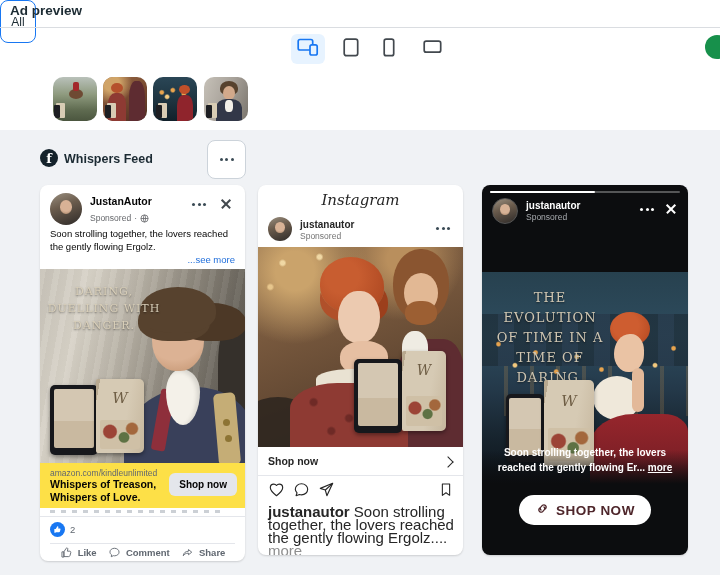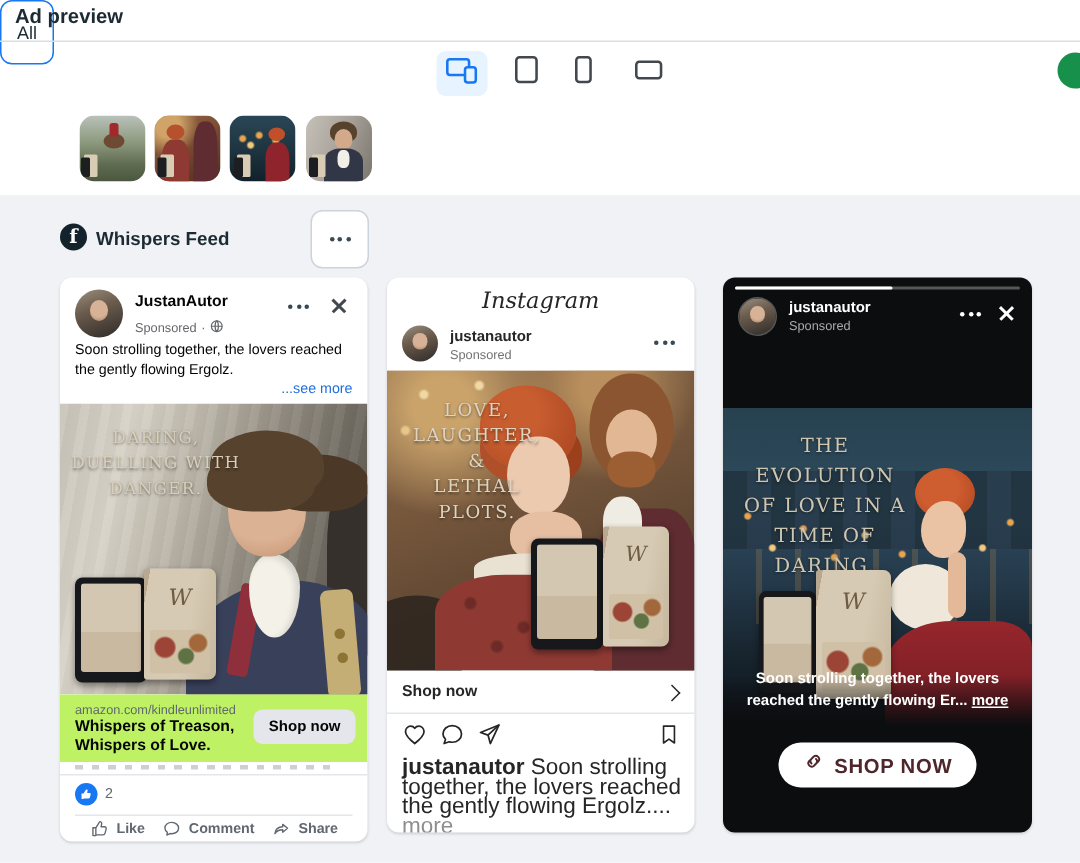--- a/index.html
+++ b/index.html
@@ -196,21 +196,21 @@
         </div>
         <div class="tablet-mock" style="left:10px;top:116px;width:48px;height:70px;">
             <div class="screen"></div>
           </div>
         <div class="book-mock" style="left:56px;top:110px;width:48px;height:74px;">
           <div class="mono" style="font-size:15px;">W</div>
             <div class="art"></div>
         </div>
       </div>
 
-      <div class="abs" style="left:0;top:278px;width:205px;height:45px;background:#bef264;">
+      <div class="abs" style="left:0;top:278px;width:205px;height:45px;background:#fde047;">
         <div class="abs" style="left:10px;top:5px;font-size:8.5px;color:#606770;">amazon.com/kindleunlimited</div>
         <div class="abs" style="left:10px;top:15px;width:118px;font-size:10.5px;font-weight:bold;color:#050505;line-height:13px;">Whispers of Treason, Whispers of Love.</div>
         <div class="abs" style="right:8px;top:10px;background:#e4e6eb;border-radius:6px;padding:6px 10px;font-size:10px;font-weight:bold;color:#050505;cursor:pointer;">Shop now</div>
       </div>
       <div class="abs" style="left:10px;top:325px;width:170px;height:3px;background:repeating-linear-gradient(90deg,#ccd0d5 0 5px,transparent 5px 11px);"></div>
       <div class="hairline" style="left:0;top:331px;width:205px;"></div>
       <div class="abs flex" style="left:10px;top:337px;gap:5px;">
         <span style="width:15px;height:15px;border-radius:50%;background:#1877f2;display:flex;align-items:center;justify-content:center;">
           <svg width="9" height="9" viewBox="0 0 20 20">
               <path d="M3 9h3v8H3zM6 16V9l3.5-5.5c.4-.6 1.2-.8 1.8-.4.5.3.8.9.7 1.5L11.4 8H15c1.1 0 1.9 1 1.6 2.1l-1.2 4.6c-.3 1-1.1 1.6-2.1 1.6H6z" fill="#fff"></path>
@@ -268,26 +268,20 @@
         <div class="shape" style="left:144px;top:84px;width:26px;height:36px;border-radius:45%;background:#efece3;"></div>
         <div class="shape" style="left:62px;top:10px;width:64px;height:56px;border-radius:50% 55% 45% 50%;background:radial-gradient(circle at 35% 35%,#c85d30 0 30%,#a8441f 100%);box-shadow:-6px 14px 0 -6px #b0502a,10px 16px 0 -6px #9c3f1c;"></div>
         <div class="shape" style="left:80px;top:44px;width:42px;height:52px;border-radius:50%/55%;background:#eccab0;"></div>
         <div class="shape" style="left:82px;top:94px;width:48px;height:34px;border-radius:45%;background:#e6bfa2;"></div>
         <div class="shape" style="left:58px;top:122px;width:72px;height:20px;border-radius:50% 50% 0 0;background:#e9e2d2;"></div>
         <div class="shape" style="left:32px;top:136px;width:118px;height:64px;border-radius:40% 40% 0 0;background:
           radial-gradient(circle at 20% 30%,#6e2a26 0 3px,transparent 5px),
           radial-gradient(circle at 50% 55%,#6e2a26 0 3px,transparent 5px),
           radial-gradient(circle at 75% 25%,#6e2a26 0 3px,transparent 5px),
           radial-gradient(circle at 35% 75%,#6e2a26 0 3px,transparent 5px),#8e3a33;"></div>
-        <div class="serif-overlay abs" style="left:4px;top:18px;width:112px;font-size:12px;line-height:17px;color:#ddd3bf;">
-          <div>LOVE,</div>
-          <div>LAUGHTER,</div>
-          <div>&amp;</div>
-          <div>LETHAL PLOTS.</div>
-        </div>
         <div class="tablet-mock" style="left:96px;top:112px;width:48px;height:74px;">
             <div class="screen"></div>
           </div>
         <div class="book-mock" style="left:144px;top:104px;width:44px;height:80px;">
           <div class="mono" style="font-size:14px;">W</div>
             <div class="art"></div>
         </div>
       </div>
 
       <div class="abs" style="left:10px;top:270px;font-size:10.5px;font-weight:bold;color:#262626;cursor:pointer;">Shop now</div>
@@ -345,21 +339,21 @@
           radial-gradient(circle at 84% 44%,#f3c97e 0 1.6px,transparent 3px),
           radial-gradient(circle at 93% 36%,#e8a44e 0 1.6px,transparent 3px);"></div>
         <div class="shape" style="left:0;top:94px;width:206px;height:50px;background:repeating-linear-gradient(90deg,transparent 0 22px,rgba(232,164,78,.18) 22px 26px);"></div>
         <div class="shape" style="left:128px;top:40px;width:40px;height:34px;border-radius:50%;background:radial-gradient(circle at 40% 40%,#ce5d30 0 40%,#b0461f 100%);"></div>
         <div class="shape" style="left:132px;top:62px;width:30px;height:38px;border-radius:55% 45% 50% 50%;background:#eac3a4;"></div>
         <div class="shape" style="left:111px;top:104px;width:48px;height:44px;border-radius:50%;background:#efe8da;"></div>
         <div class="shape" style="left:150px;top:96px;width:12px;height:44px;border-radius:6px;background:#e3b999;"></div>
         <div class="shape" style="left:108px;top:142px;width:98px;height:70px;border-radius:45% 25% 0 0;background:linear-gradient(#96262c 0%,#7c1f26 70%,#641a20 100%);"></div>
         <div class="serif-overlay abs" style="left:8px;top:16px;width:120px;font-size:13px;line-height:20px;color:#cfc6b2;">
           <div>THE EVOLUTION</div>
-          <div>OF LOVE IN A</div>
+          <div>OF TIME IN A</div>
           <div>TIME OF</div>
           <div>DARING.</div>
         </div>
         <div class="tablet-mock" style="left:24px;top:122px;width:38px;height:68px;">
             <div class="screen"></div>
           </div>
         <div class="book-mock" style="left:62px;top:108px;width:50px;height:86px;">
           <div class="mono" style="font-size:15px;">W</div>
             <div class="art"></div>
         </div>

